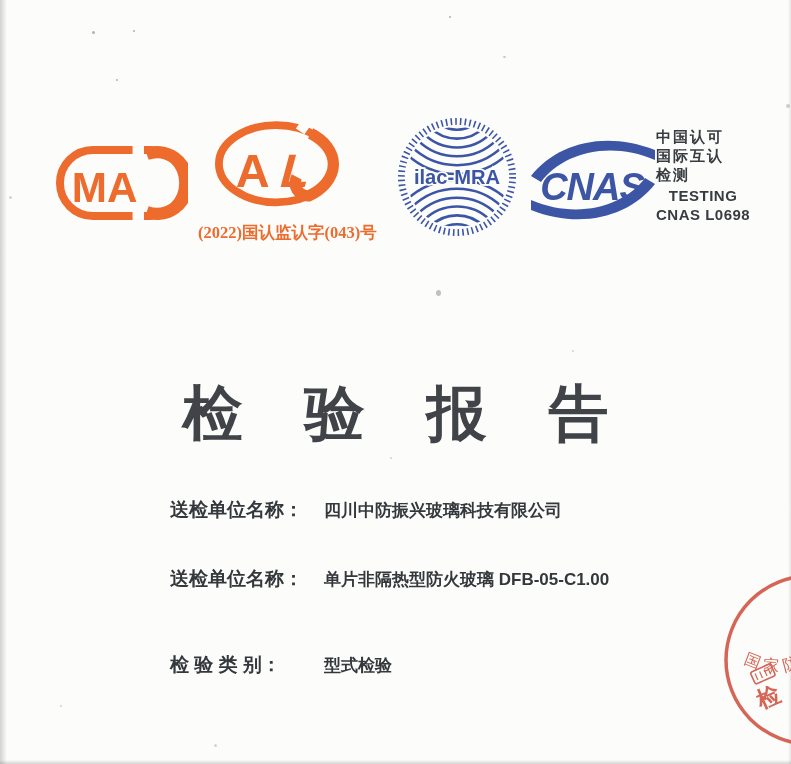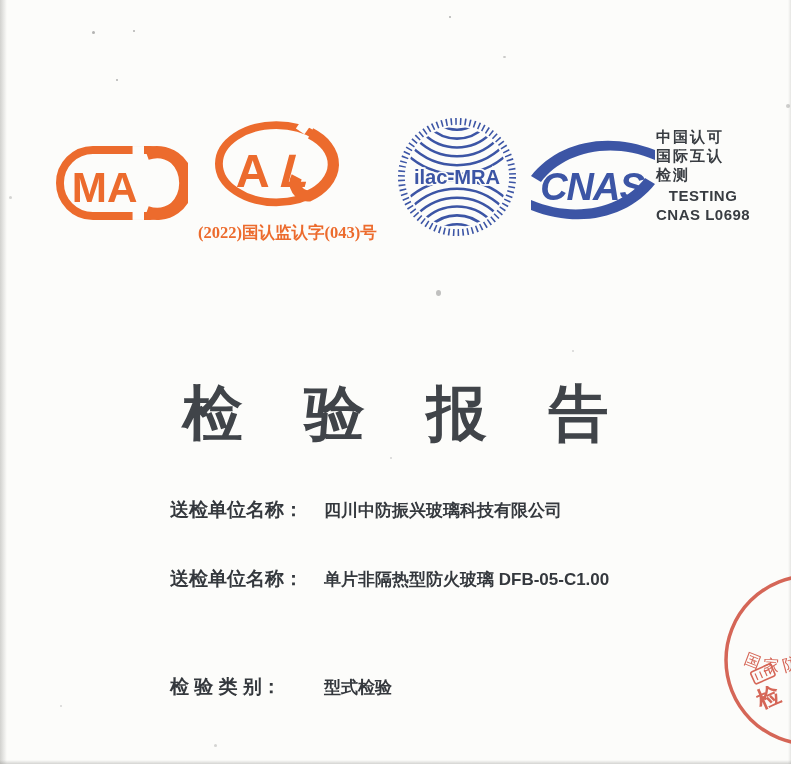--- a/index.html
+++ b/index.html
@@ -127,21 +127,21 @@
   <div class="title">检验报告</div>
 
   <div class="field" style="top:497px">
     <span class="f-label">送检单位名称：</span>
     <span class="f-value">四川中防振兴玻璃科技有限公司</span>
   </div>
   <div class="field" style="top:566px">
     <span class="f-label">送检单位名称：</span>
     <span class="f-value">单片非隔热型防火玻璃 DFB-05-C1.00</span>
   </div>
-  <div class="field" style="top:674px">
+  <div class="field" style="top:652px">
     <span class="f-label">检 验 类 别：</span>
     <span class="f-value">型式检验</span>
   </div>
 
   <svg class="stamp" viewBox="0 0 220 210">
     <circle cx="130" cy="105" r="84" class="r-stroke" stroke-width="3.5"></circle>
     <path id="stampArc" d="M 63.6,107.3 A 66.5 66.5 0 0 0 163.3,47.4" fill="none"></path>
     <text font-size="16" letter-spacing="5" class="r-fill">
       <textPath href="#stampArc">国家防火建筑</textPath>
     </text>

